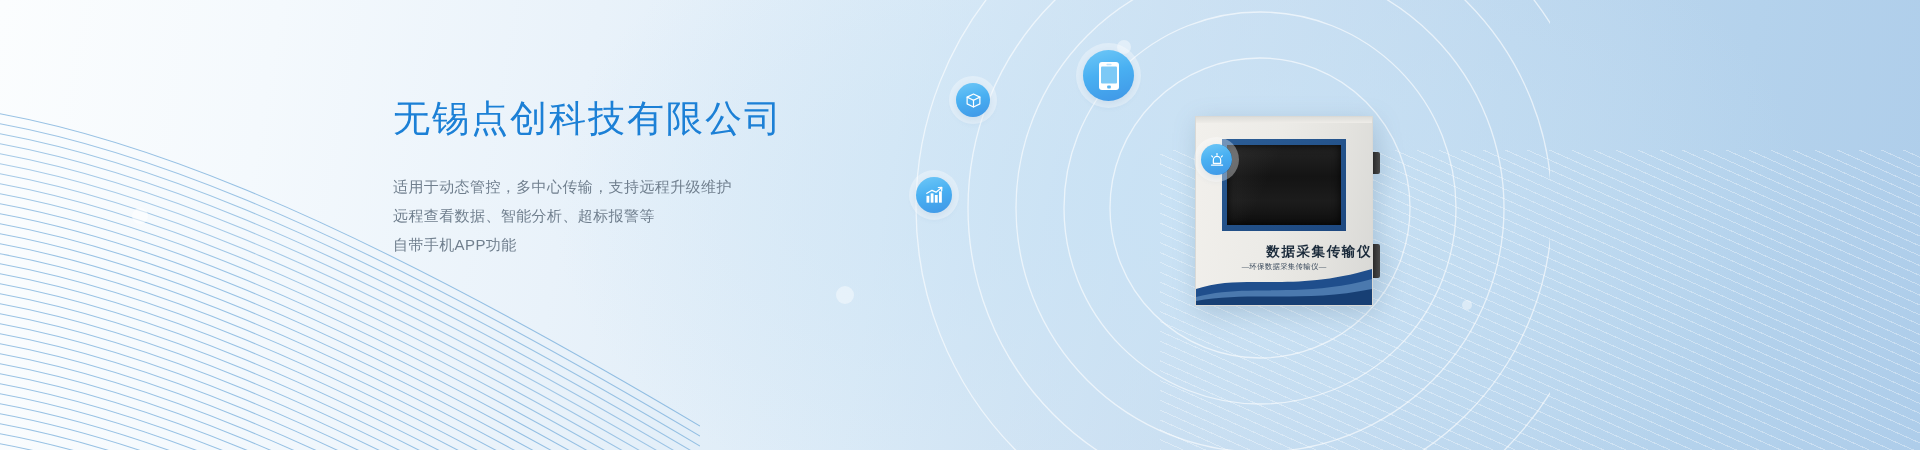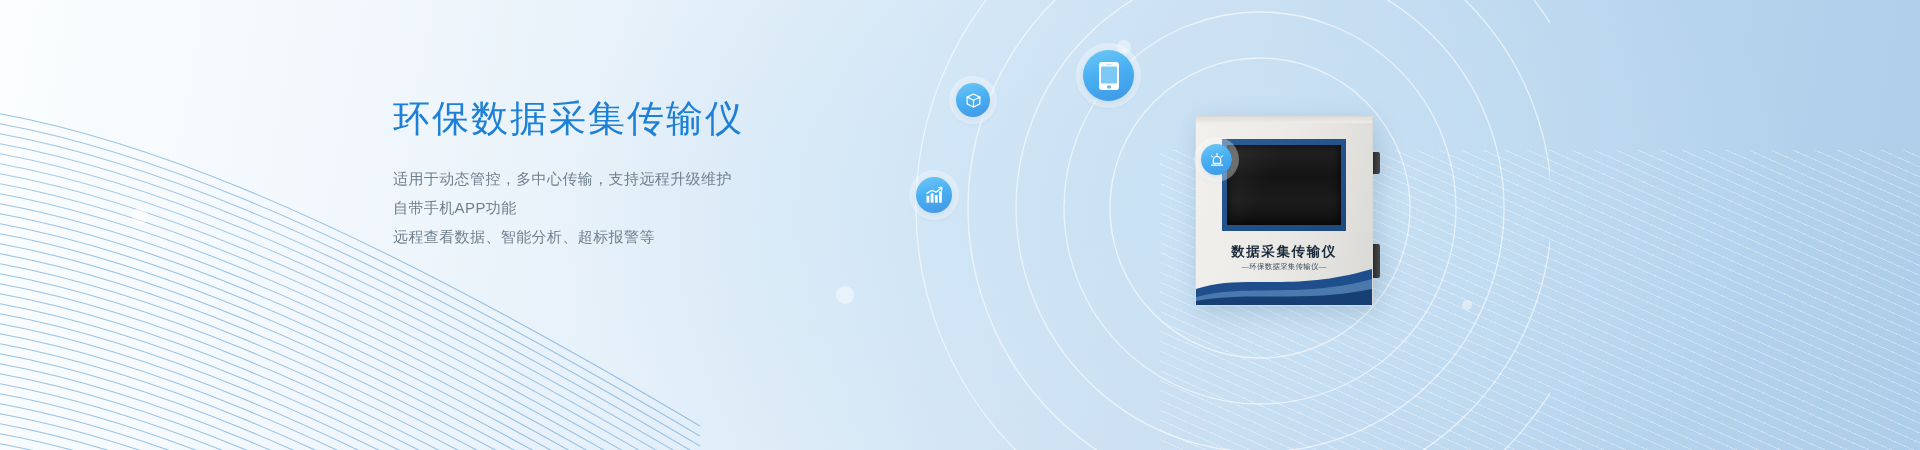--- a/index.html
+++ b/index.html
@@ -70,21 +70,21 @@
     width:430px;
   }
   .headline{
     font-size:37px;
     line-height:46px;
     letter-spacing:2px;
     color:#1c80d6;
     font-weight:400;
     white-space:nowrap;
   }
-  .sublist{ margin-top:22px; }
+  .sublist{ margin-top:30px; }
   .subline{
     font-size:15px;
     line-height:29px;
     letter-spacing:.4px;
     color:#707f8e;
     white-space:nowrap;
   }
 
   
   .device{
@@ -110,21 +110,21 @@
   }
   .screen{
     width:100%; height:100%;
     background:
       linear-gradient(115deg, rgba(80,80,80,.26) 0%, rgba(0,0,0,0) 38%),
       linear-gradient(180deg,#232323 0%,#141414 40%,#1c1c1c 70%,#0e0e0e 100%);
     box-shadow:inset 0 0 8px rgba(0,0,0,.9);
   }
   .dev-label{
     position:absolute; left:0; right:0; top:126px;
-    text-align:center;
+    text-align:right;
     font-family:"Liberation Serif","DejaVu Serif",serif;
     font-weight:700;
     font-size:13.5px;
     letter-spacing:1.6px;
     color:#1a2a3a;
   }
   .dev-sublabel{
     position:absolute; left:0; right:0; top:145px;
     text-align:center;
     font-family:"Liberation Serif","DejaVu Serif",serif;
@@ -222,25 +222,25 @@
       </g>
     </svg>
   </div>
 
   <div class="dot d1"></div>
   <div class="dot d2"></div>
   <div class="dot d3"></div>
   <div class="dot d4"></div>
 
   <div class="copy">
-    <div class="headline">环保数据采集传输仪</div>
+    <div class="headline">无锡点创科技有限公司</div>
     <div class="sublist">
       <div class="subline">适用于动态管控，多中心传输，支持远程升级维护</div>
+      <div class="subline">远程查看数据、智能分析、超标报警等</div>
       <div class="subline">自带手机APP功能</div>
-      <div class="subline">远程查看数据、智能分析、超标报警等</div>
     </div>
   </div>
 
   <div class="device">
     <div class="dev-side s1"></div>
     <div class="dev-side s2"></div>
     <div class="dev-body">
       <div class="dev-top-strip"></div>
       <div class="screen-frame">
         <div class="screen"></div>

